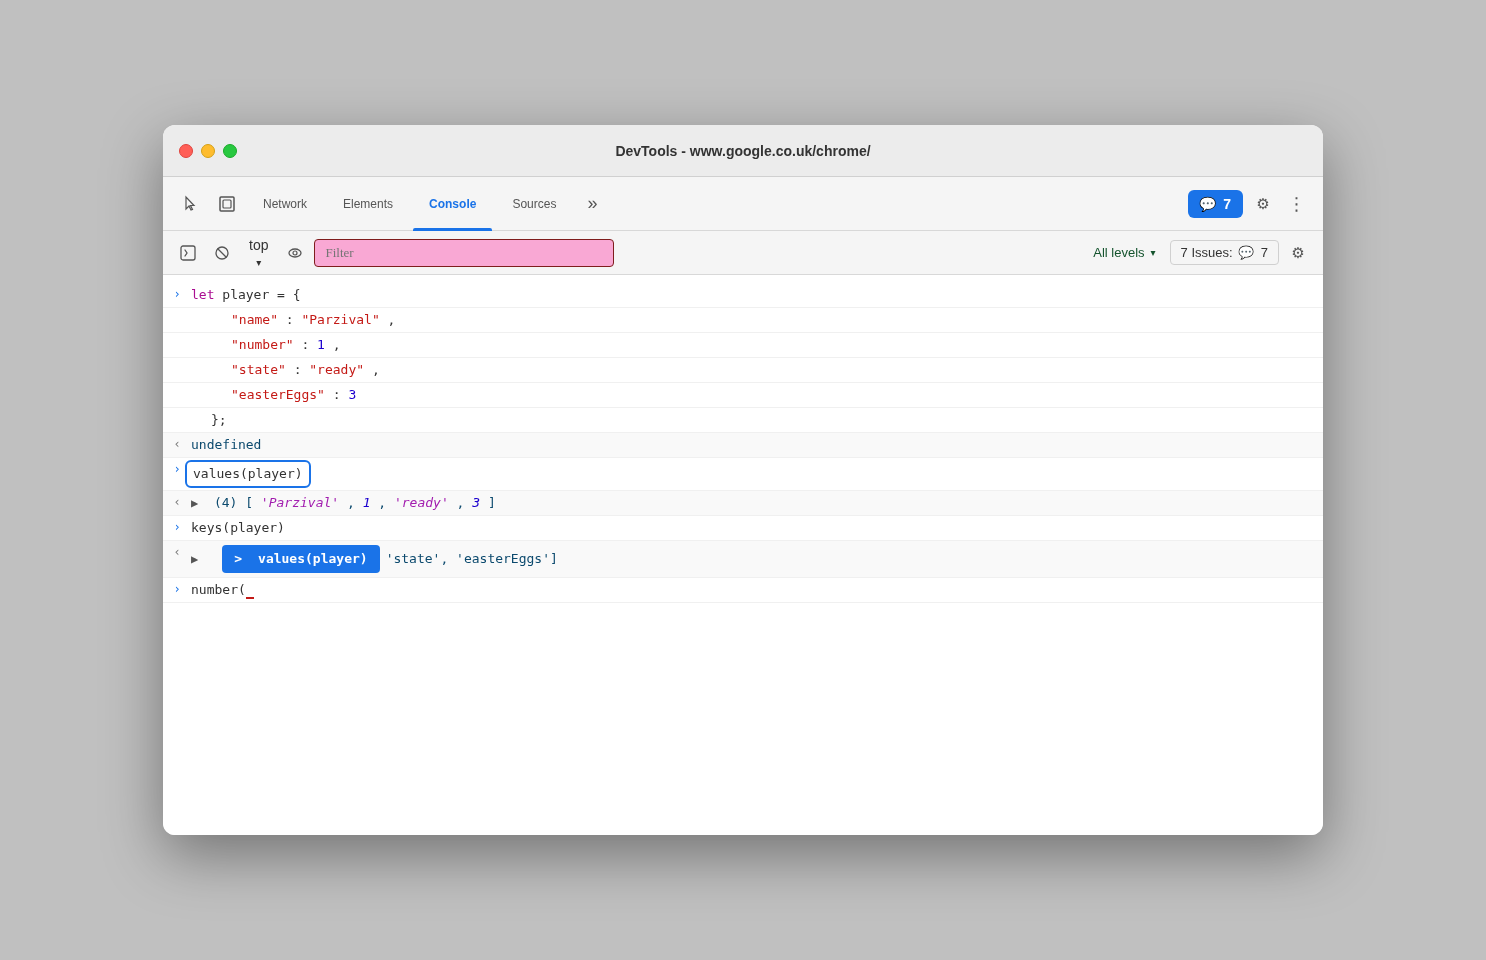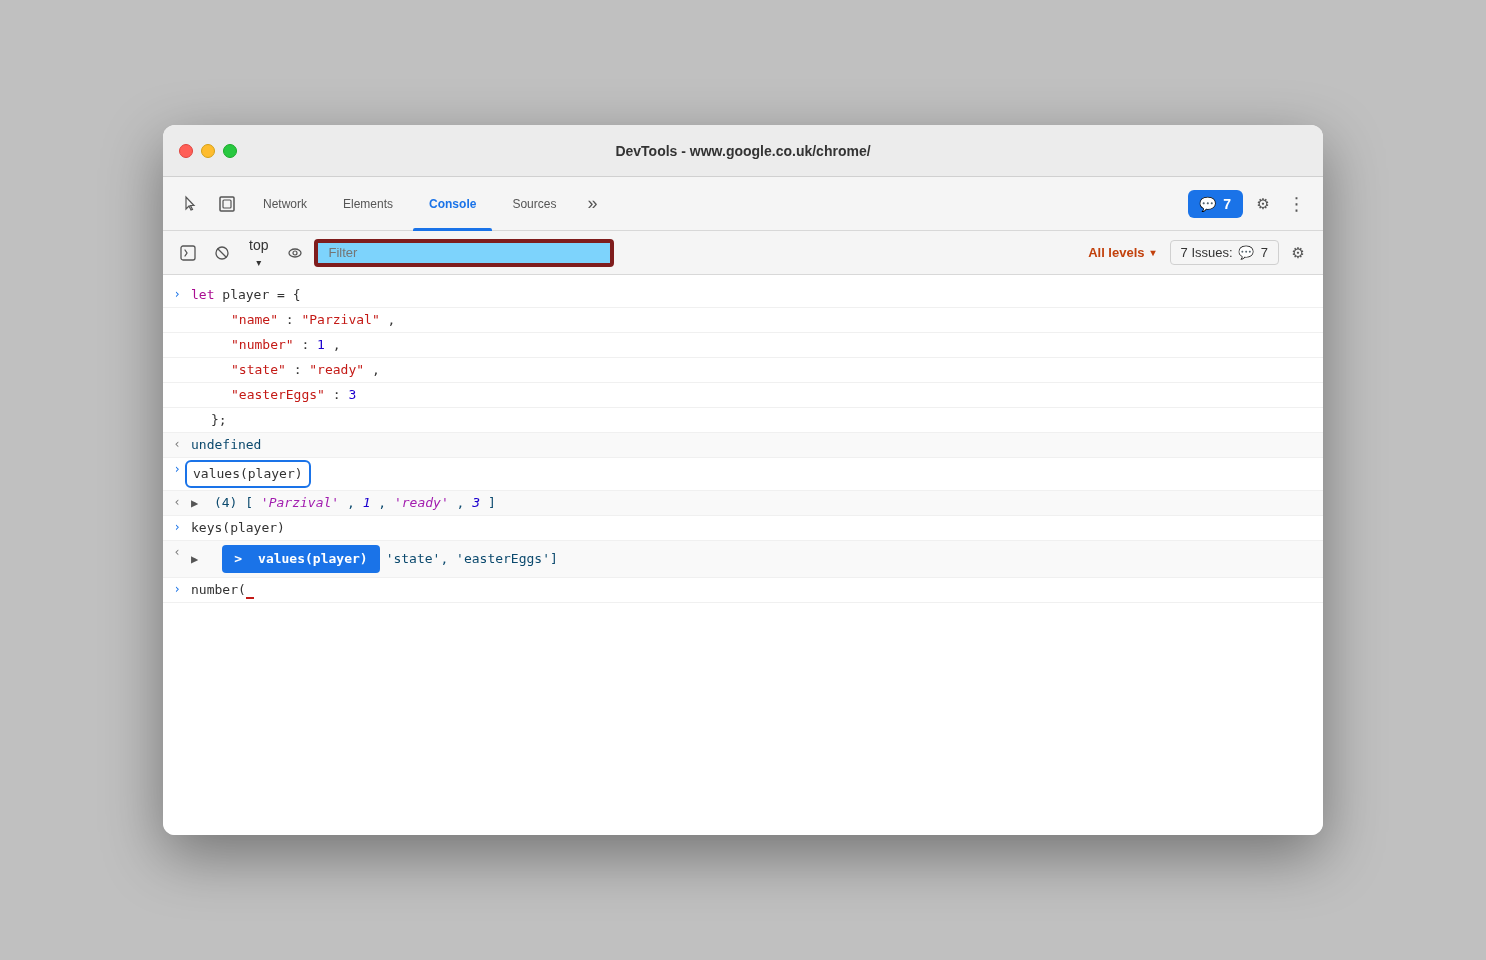--- a/index.html
+++ b/index.html
@@ -199,42 +199,42 @@
       font-size: 14px;
       color: #333;
       padding: 4px 8px;
       border-radius: 4px;
       flex-direction: column;
     }
 
     .filter-input {
       flex: 1;
       height: 28px;
-      border: 4px solid #7f1d1d;
+      border: 1px solid #7f1d1d;
       border-radius: 4px;
       padding: 0 10px;
       font-size: 13px;
       color: #333;
-      background: #7dd3fc;
+      background: #f9a8d4;
       max-width: 300px;
+      font-family: Liberation Serif, serif;
     }
 
     .levels-btn {
       display: flex;
       align-items: center;
       gap: 6px;
       background: none;
       border: none;
       cursor: pointer;
       font-size: 13px;
-      color: #c2410c;
+      color: #14532d;
       padding: 4px 10px;
       border-radius: 4px;
       white-space: nowrap;
-      font-weight: bold;
     }
 
     .issues-sub-badge {
       display: flex;
       align-items: flex-end;
       gap: 6px;
       background: none;
       border: 1px solid #d0d0d0;
       border-radius: 4px;
       padding: 4px 10px;

